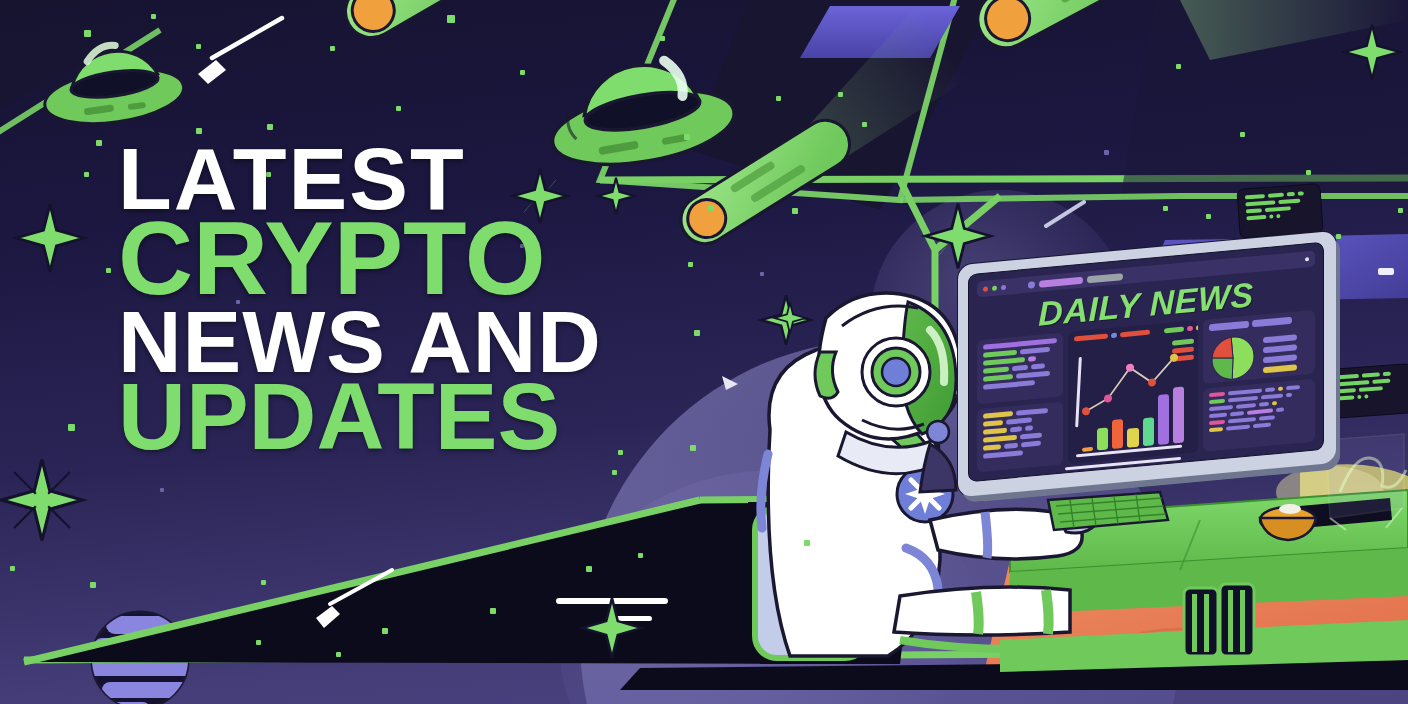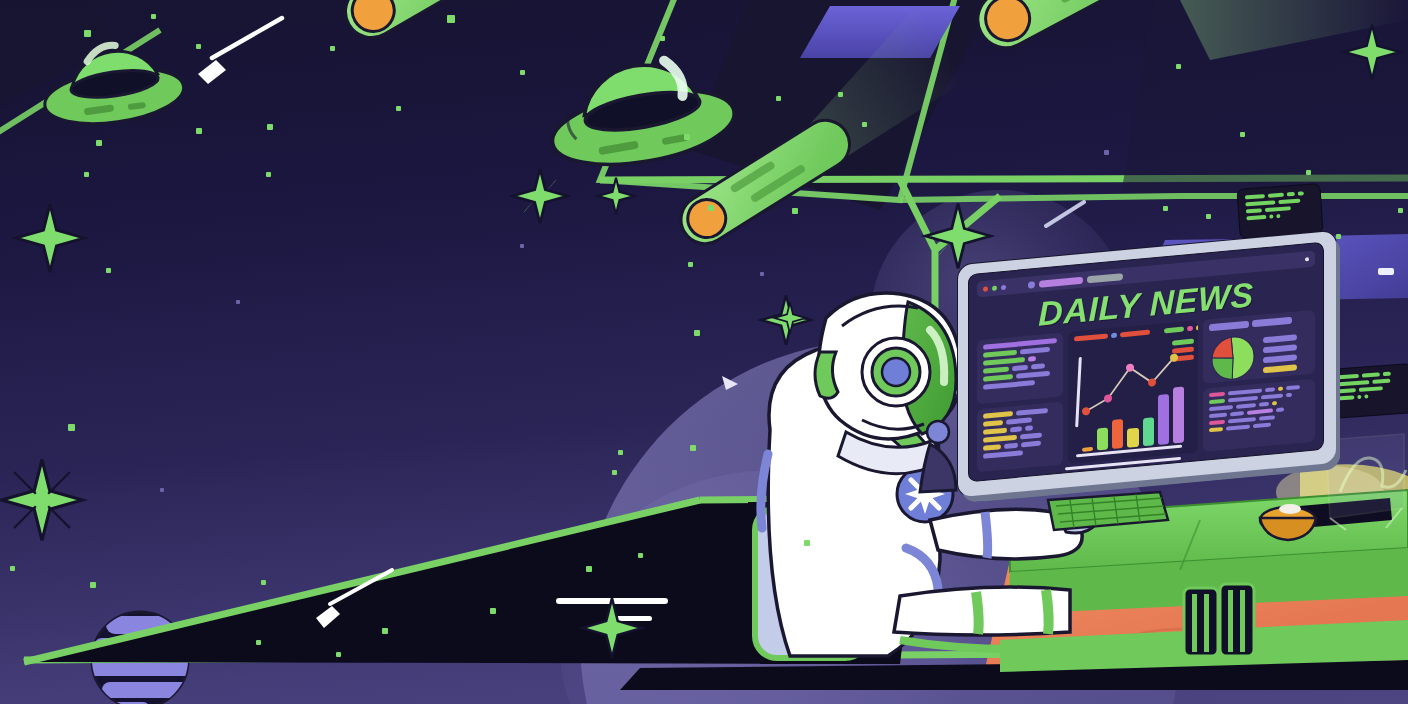--- a/index.html
+++ b/index.html
@@ -432,20 +432,26 @@
     <div class="star-sq dim" style="left:1196px;top:256px;width:5px;height:5px;"></div>
     <div class="star-sq dim" style="left:1104px;top:150px;width:5px;height:5px;"></div>
     <div class="star-sq dim" style="left:236px;top:300px;width:4px;height:4px;"></div>
     <div class="star-sq dim" style="left:520px;top:244px;width:4px;height:4px;"></div>
     <div class="star-sq dim" style="left:760px;top:272px;width:4px;height:4px;"></div>
     <div class="star-sq dim" style="left:160px;top:488px;width:4px;height:4px;"></div>
     <div class="star-sq" style="left:396px;top:106px;width:5px;height:5px;"></div>
     <div class="star-sq" style="left:520px;top:70px;width:5px;height:5px;"></div>
   </div>
 
+  <div id="headline" class="nosel">
+    <span class="ln l1">LATEST</span>
+    <span class="ln l2">CRYPTO</span>
+    <span class="ln l3">NEWS AND</span>
+    <span class="ln l4">UPDATES</span>
+  </div>
 
   <div class="term" style="left:1238px;top:186px;width:84px;height:50px;transform:rotate(-4deg);">
     <div>
         <div class="trow">
           <span style="width: 20px; height: 4px; background: rgb(116, 212, 98); border-radius: 2px;"></span>
           <span style="width: 16px; height: 4px; background: rgb(116, 212, 98); border-radius: 2px;"></span>
           <span style="width: 8px; height: 4px; background: rgb(116, 212, 98); border-radius: 2px;"></span>
           <span style="width: 6px; height: 4px; background: rgb(116, 212, 98); border-radius: 2px;"></span>
         </div>
         <div class="trow">

